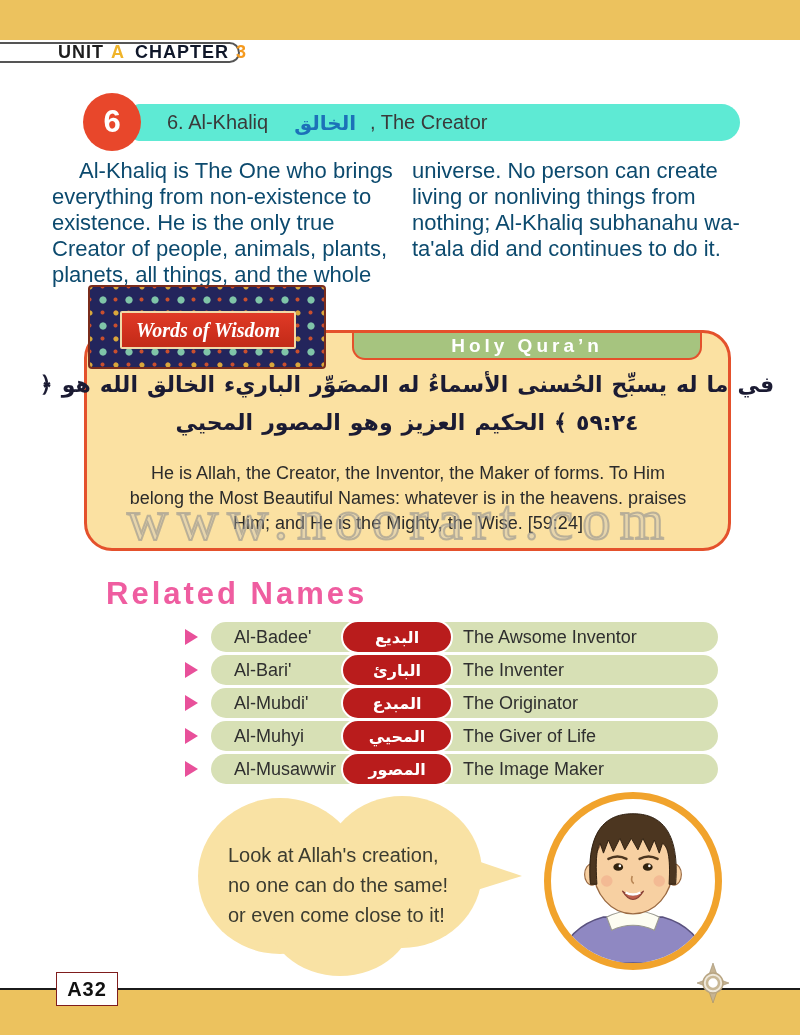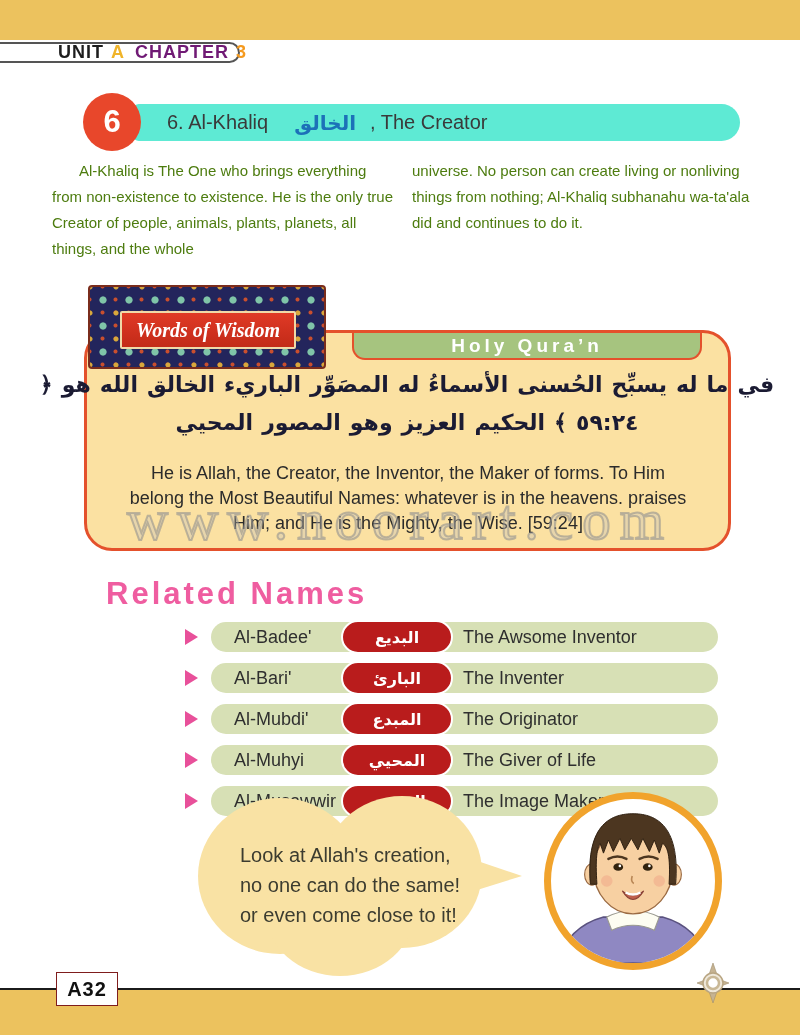--- a/index.html
+++ b/index.html
@@ -10,33 +10,33 @@
   .band-top{position:absolute;left:0;top:0;width:800px;height:40px;background:#ecc25e;}
   .band-bottom{position:absolute;left:0;top:990px;width:800px;height:45px;background:#ecc25e;}
   .footer-line{position:absolute;left:0;top:988px;width:800px;height:2px;background:#1b1b1b;}
 
   
   .unit-tab{position:absolute;left:0;top:42px;width:240px;height:21px;background:#fff;
     border:2px solid #555;border-left:none;border-radius:0 14px 14px 0;
     display:flex;align-items:center;padding-left:58px;box-sizing:border-box;
     font-weight:bold;font-size:18px;letter-spacing:1px;}
   .unit-tab .black{color:#1d1d1d;} .unit-tab .gold{color:#f0b42a;margin:0 10px 0 7px;}
-  .unit-tab .red{color:#701a75;text-align:right;} .unit-tab .orange{color:#f59a1e;margin-left:7px;}
+  .unit-tab .red{color:#0f172a;text-align:right;} .unit-tab .orange{color:#f59a1e;margin-left:7px;}
 
   
   .title-bar{position:absolute;left:133px;top:104px;width:607px;height:37px;background:#5eead4;
     border-radius:6px 19px 19px 6px;display:flex;align-items:center;font-size:20px;color:#3a3a3a;}
   .title-bar .t1{margin-left:34px;}
   .title-bar .tar{color:#1c71b8;font-weight:bold;margin:0 14px 0 26px;font-size:20px;}
   .num-circle{position:absolute;left:83px;top:93px;width:58px;height:58px;border-radius:50%;
     background:#e8472b;color:#fff;font-weight:bold;font-size:31px;display:flex;
     align-items:center;justify-content:center;z-index:2;}
 
   
-  .col{position:absolute;top:158px;font-size:15px;line-height:26px;color:#4d7c0f;}
+  .col{position:absolute;top:158px;font-size:22px;line-height:26px;color:#0c4a6e;}
   .col.left{left:52px;width:345px;text-indent:27px;}
   .col.right{left:412px;width:340px;}
 
   
   .wow{position:absolute;left:88px;top:285px;width:234px;height:80px;z-index:3;
     background-color:#23255c;border:2px solid #7a2c1c;border-radius:4px;
     background-image:
       radial-gradient(circle, #7fc4a8 3.2px, rgba(0,0,0,0) 4px),
       radial-gradient(circle, #d8a83c 2px, rgba(0,0,0,0) 3px),
       radial-gradient(circle, #c94f2e 1.6px, rgba(0,0,0,0) 2.4px);
@@ -64,35 +64,35 @@
   
   .watermark{position:absolute;left:0;top:487px;width:800px;text-align:center;white-space:nowrap;
     font-family:"Liberation Serif","DejaVu Serif",serif;font-size:57px;letter-spacing:9px;
     color:rgba(190,190,190,0.32);-webkit-text-stroke:2px rgba(140,140,140,0.55);
     z-index:9;pointer-events:none;}
 
   
   .related-heading{position:absolute;left:106px;top:576px;font-size:31px;font-weight:bold;
     color:#ef5da0;letter-spacing:3px;}
   .rows{position:absolute;left:185px;top:622px;width:533px;}
-  .row{display:flex;align-items:center;height:30px;margin-bottom:11px;}
+  .row{display:flex;align-items:center;height:30px;margin-bottom:3px;}
   .bullet{width:0;height:0;border-left:13px solid #e8509a;border-top:8px solid transparent;
     border-bottom:8px solid transparent;margin-right:13px;flex:none;}
   .pill{position:relative;flex:1;height:30px;background:#d7e0b5;border-radius:16px;
     display:flex;align-items:center;font-size:18px;color:#2f2f2f;}
   .pill .nm{margin-left:23px;width:105px;}
   .oval{position:absolute;left:130px;top:-2px;width:112px;height:34px;background:#b91c1c;
     border:2px solid #fff;border-radius:18px;box-sizing:border-box;display:flex;
     align-items:center;justify-content:center;color:#fff;font-weight:bold;font-size:16px;
     font-family:"DejaVu Sans",sans-serif;direction:rtl;}
   .pill .mean{margin-left:124px;}
 
   
   .bubble-svg{position:absolute;left:190px;top:792px;}
-  .bubble-text{position:absolute;left:240px;top:840px;width:250px;font-size:20px;
+  .bubble-text{position:absolute;left:228px;top:840px;width:250px;font-size:20px;
     line-height:30px;color:#3c3c30;}
 
   
   .boy{position:absolute;left:544px;top:792px;width:178px;height:178px;border-radius:50%;
     border:7px solid #f1a32c;background:#fff;box-sizing:border-box;overflow:hidden;}
 
   
   .page-num{position:absolute;left:56px;top:972px;width:62px;height:34px;background:#fff;
     border:1px solid #7f1d1d;box-sizing:border-box;display:flex;align-items:center;justify-content:center;
     font-weight:bold;font-size:20px;letter-spacing:1px;color:#111;z-index:3;}

